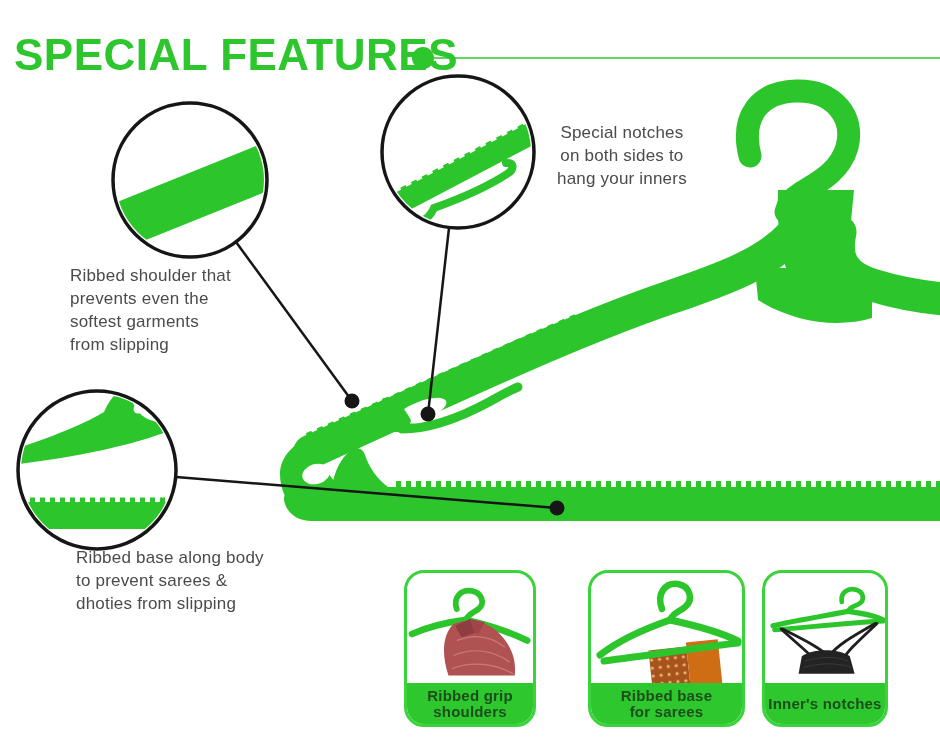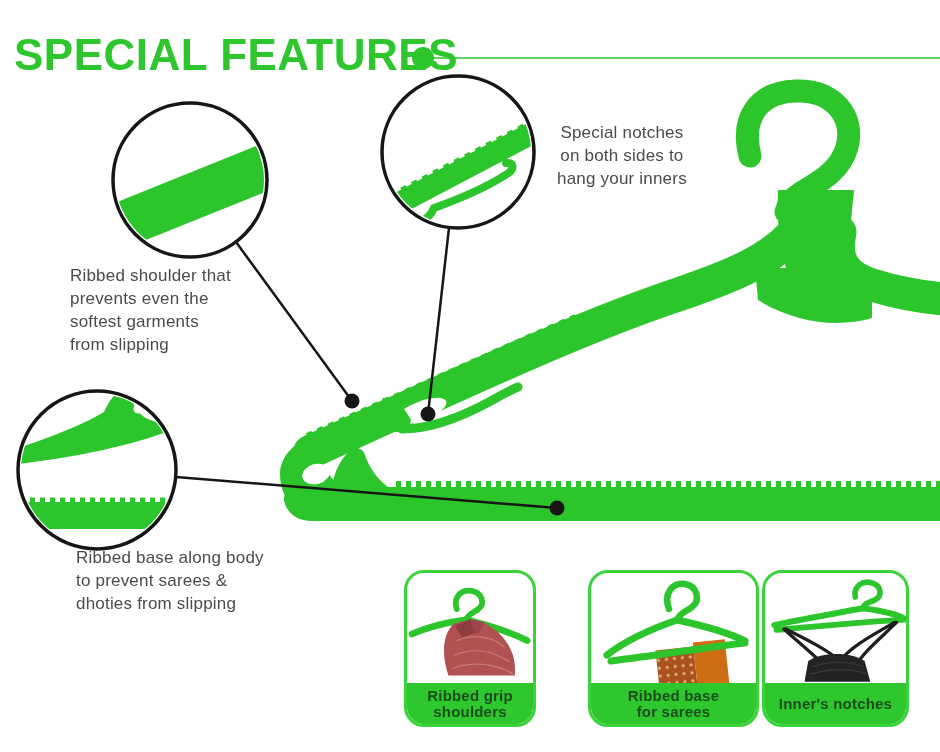--- a/index.html
+++ b/index.html
@@ -17,22 +17,22 @@
     white-space:pre-line;letter-spacing:.2px;
   }
   .ann-notches{left:557px;top:121px;text-align:center;}
   .ann-shoulder{left:50px;top:264px;margin-left:20px;}
   .ann-base{left:76px;top:534px;margin-top:12px;}
   .card{
     position:absolute;top:570px;height:157px;background:#ffffff;
     border:3px solid #3bd33b;border-radius:20px;box-sizing:border-box;overflow:hidden;
   }
   .card-1{left:404px;width:132px;}
-  .card-2{left:588px;width:171px;}
-  .card-3{left:762px;width:147px;}
+  .card-2{left:588px;width:157px;}
+  .card-3{left:762px;width:126px;}
   .card-art{position:absolute;left:0;top:0;width:100%;height:112px;}
   .card-band{
     position:absolute;left:0;right:0;bottom:0;height:41px;background:#2ec82e;
     display:flex;align-items:center;justify-content:center;text-align:center;
     font-weight:bold;font-size:15px;line-height:16px;color:#1b4e1b;
     white-space:pre-line;letter-spacing:.2px;
   }
 </style>
 </head>
 <body>

